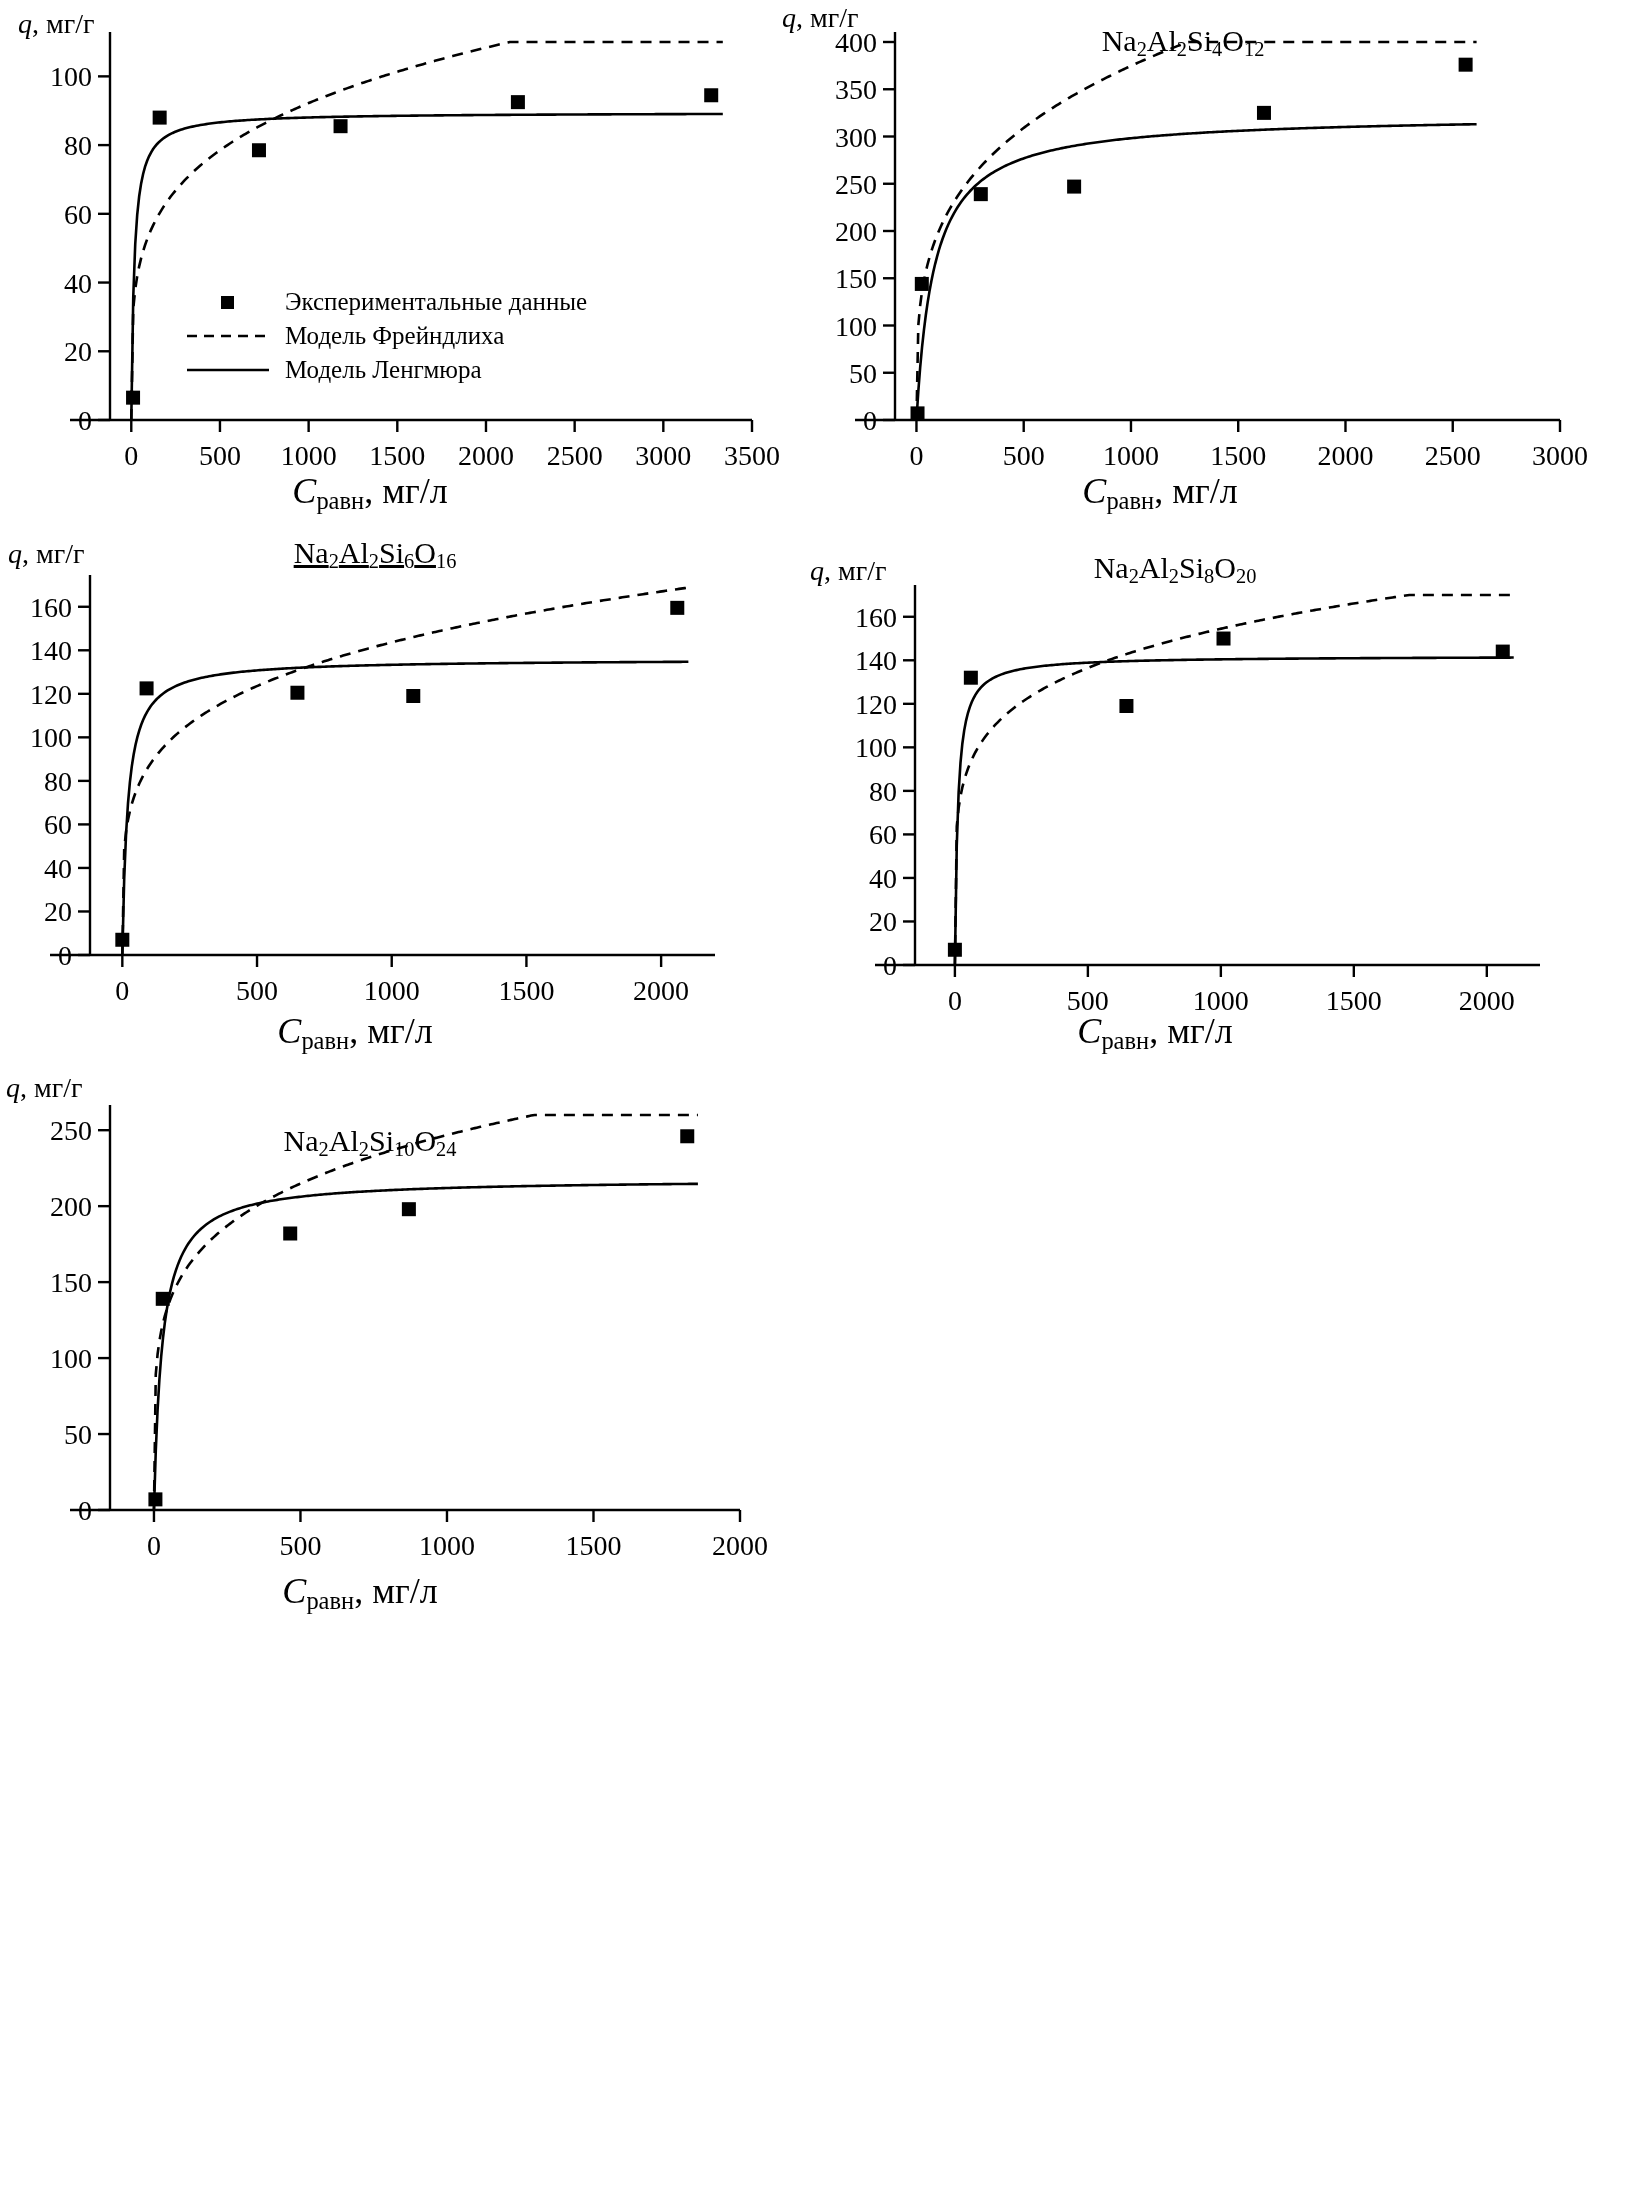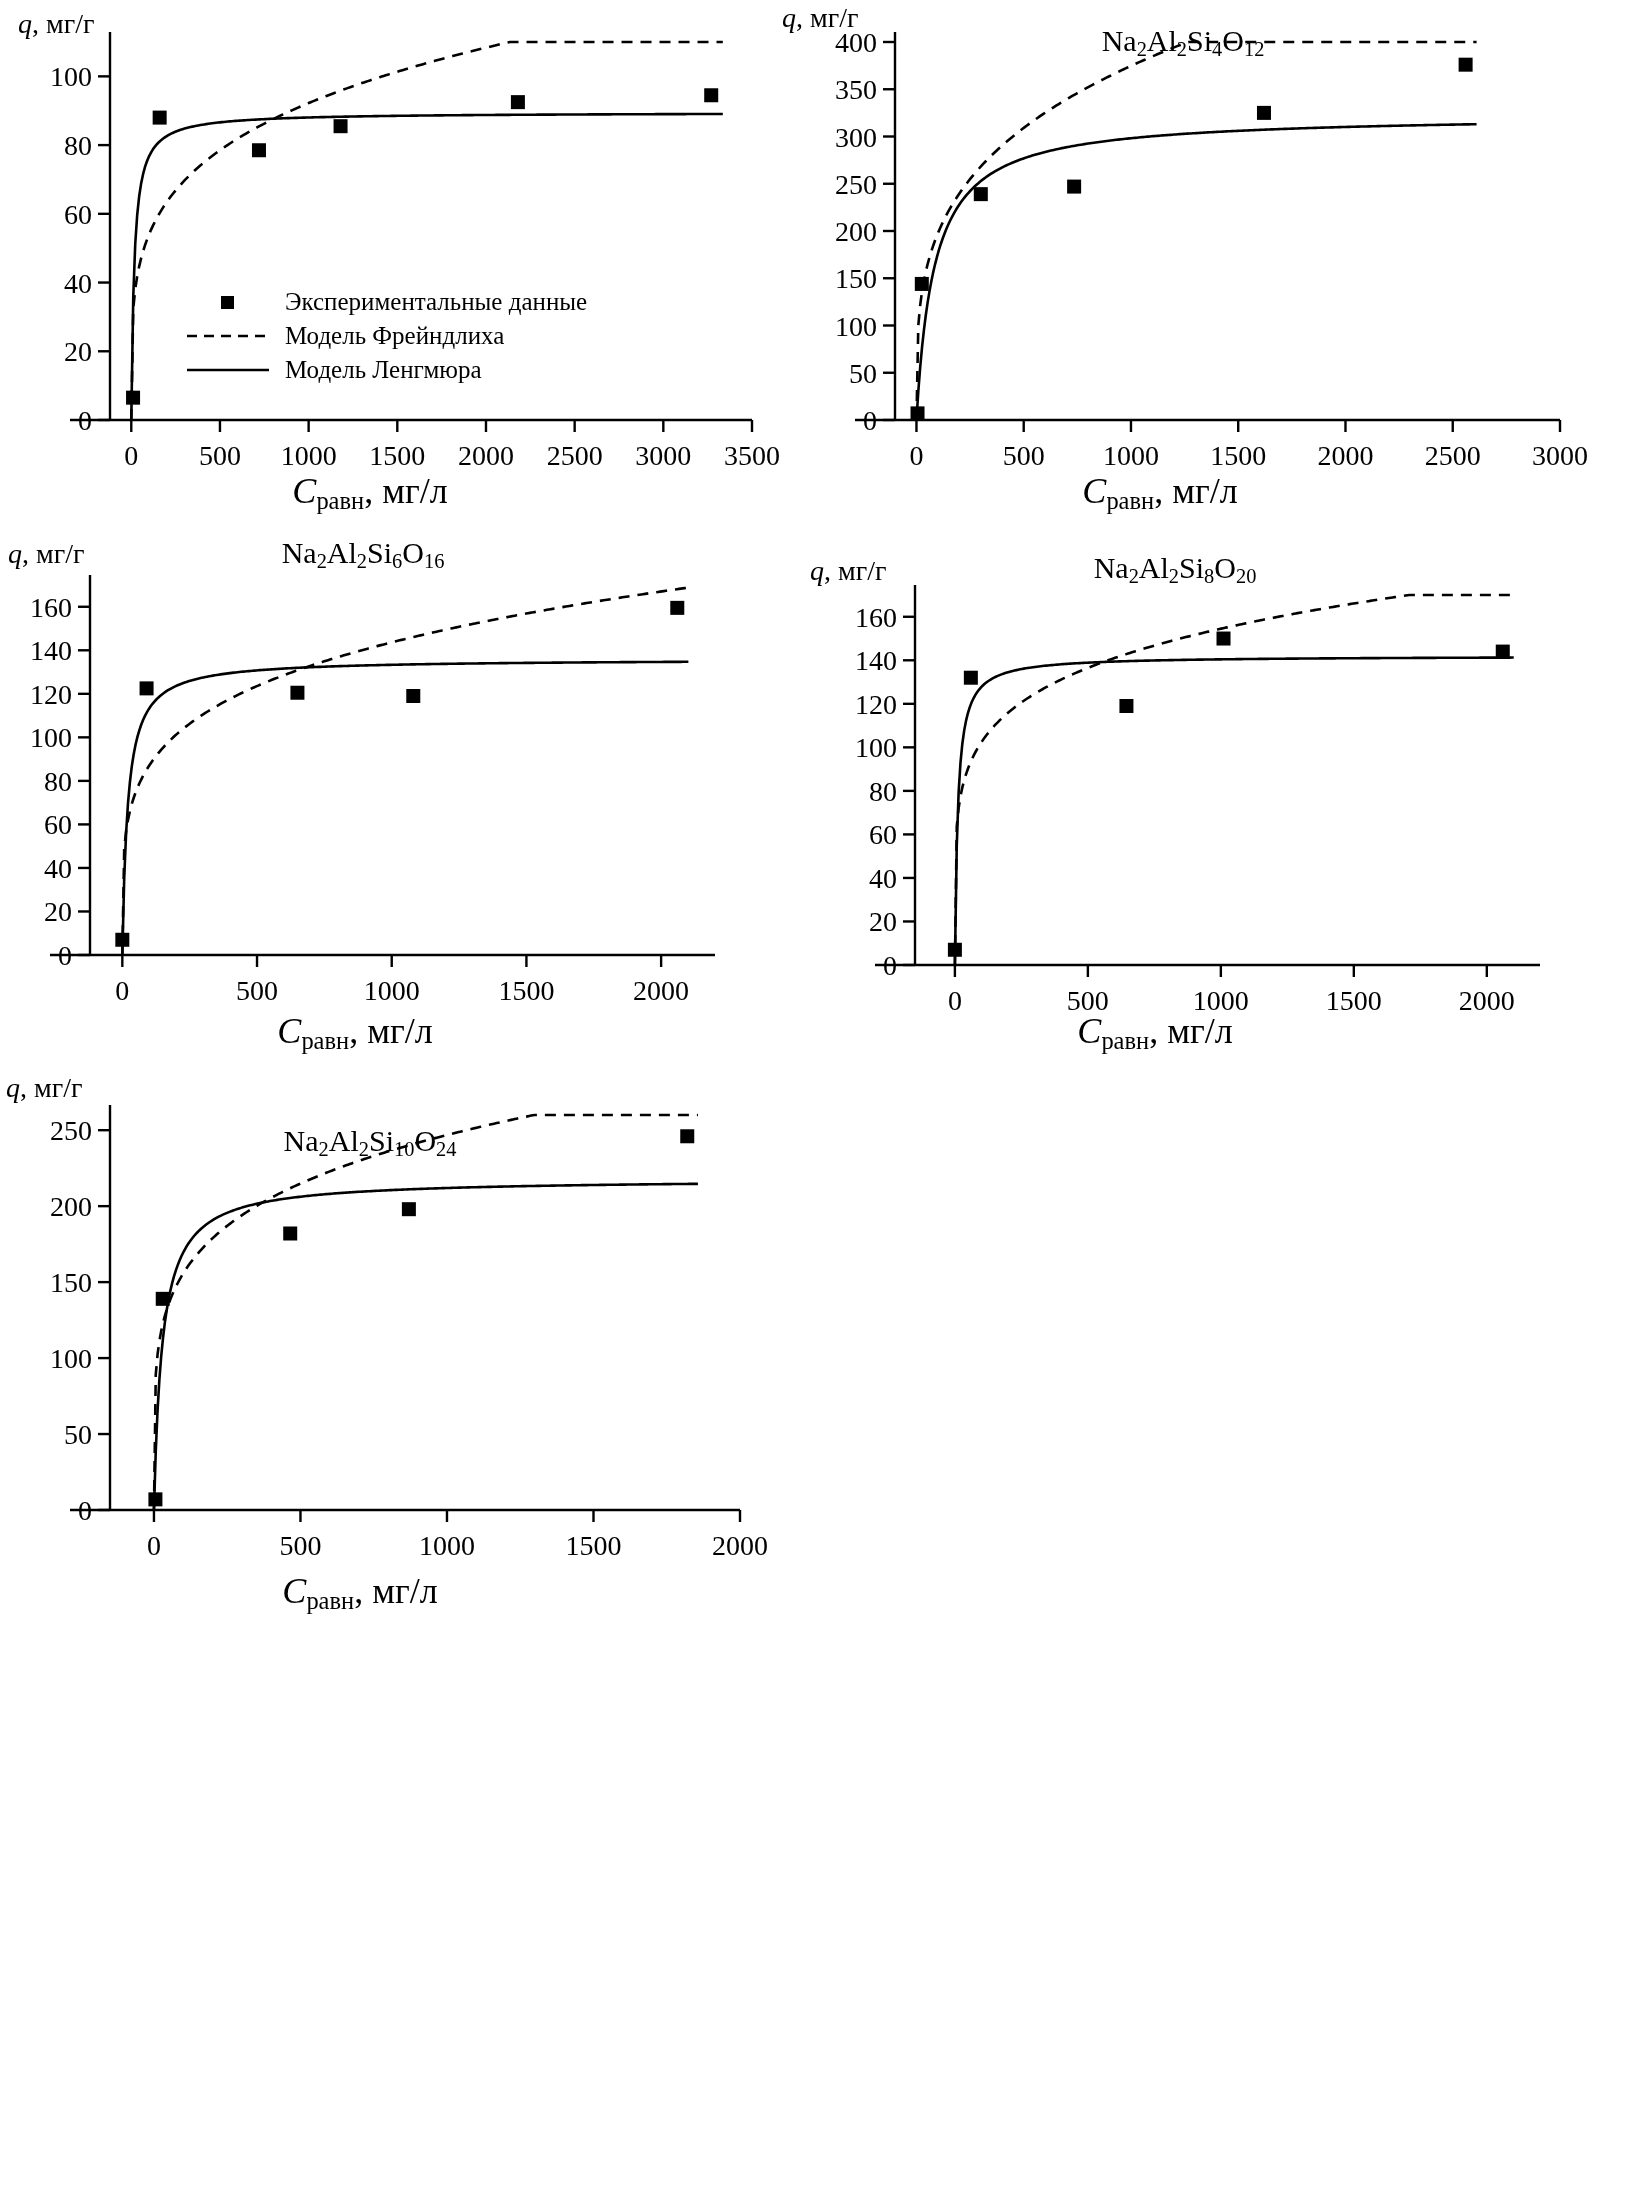--- a/index.html
+++ b/index.html
@@ -136,21 +136,21 @@
         <rect x="110.5241935483871" y="406.385" width="14" height="14" fill="#000"></rect>
         <rect x="114.81451612903226" y="276.92" width="14" height="14" fill="#000"></rect>
         <rect x="173.80645161290323" y="187.14499999999998" width="14" height="14" fill="#000"></rect>
         <rect x="267.1209677419355" y="179.58499999999998" width="14" height="14" fill="#000"></rect>
         <rect x="456.96774193548384" y="105.875" width="14" height="14" fill="#000"></rect>
         <rect x="658.6129032258065" y="57.68000000000001" width="14" height="14" fill="#000"></rect>
       </svg>
   </div>
 
   <div class="panel" style="left:0px;top:530px;width:790px;height:520px;">
-    <div class="plot-title" style="left:128px;top:6px;width:470px;" id="title-2">Na<sub>2</sub>Al<sub>2</sub>Si<sub>6</sub>O<sub>16</sub></div>
+    <div class="plot-title" style="left:140px;top:6px;width:470px;text-decoration:underline;" id="title-2">Na<sub>2</sub>Al<sub>2</sub>Si<sub>6</sub>O<sub>16</sub></div>
     <div class="ylab" style="left:8px;top:8px;"><i>q</i>, мг/г</div>
     <div class="xlab" style="left:120px;top:480px;width:470px;"><i>C</i><sub>равн</sub>, мг/л</div>
     <svg width="790" height="480" style="position:absolute;left:0;top:0;" id="svg-2">
         <line x1="90" y1="45" x2="90" y2="425" stroke="#000" stroke-width="2.4"></line>
         <line x1="50" y1="425" x2="715" y2="425" stroke="#000" stroke-width="2.4"></line>
         <line x1="78" y1="425" x2="90" y2="425" stroke="#000" stroke-width="2.4"></line>
         <text x="72" y="435" text-anchor="end" class="tick-text">0</text>
         <line x1="78" y1="381.47058823529414" x2="90" y2="381.47058823529414" stroke="#000" stroke-width="2.4"></line>
         <text x="72" y="391.47058823529414" text-anchor="end" class="tick-text">20</text>
         <line x1="78" y1="337.94117647058823" x2="90" y2="337.94117647058823" stroke="#000" stroke-width="2.4"></line>

